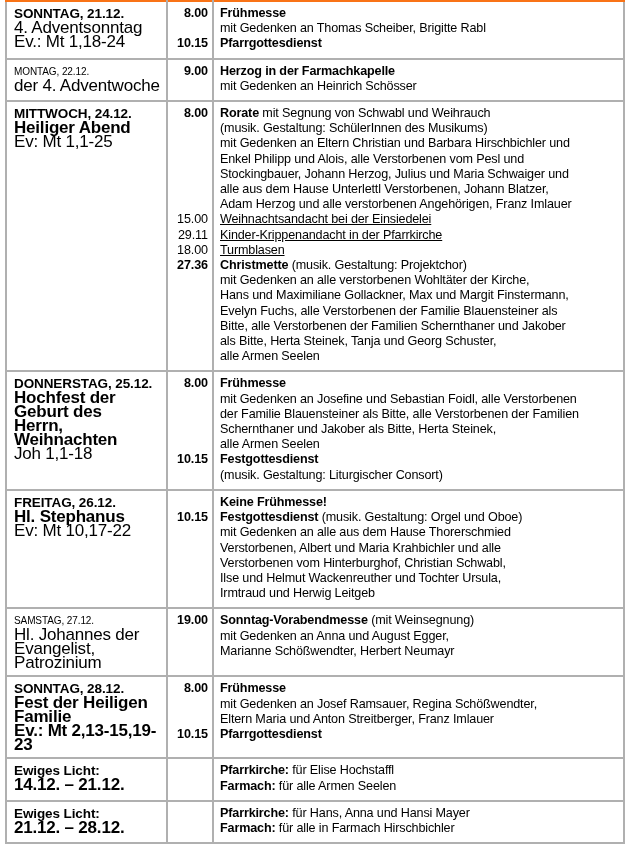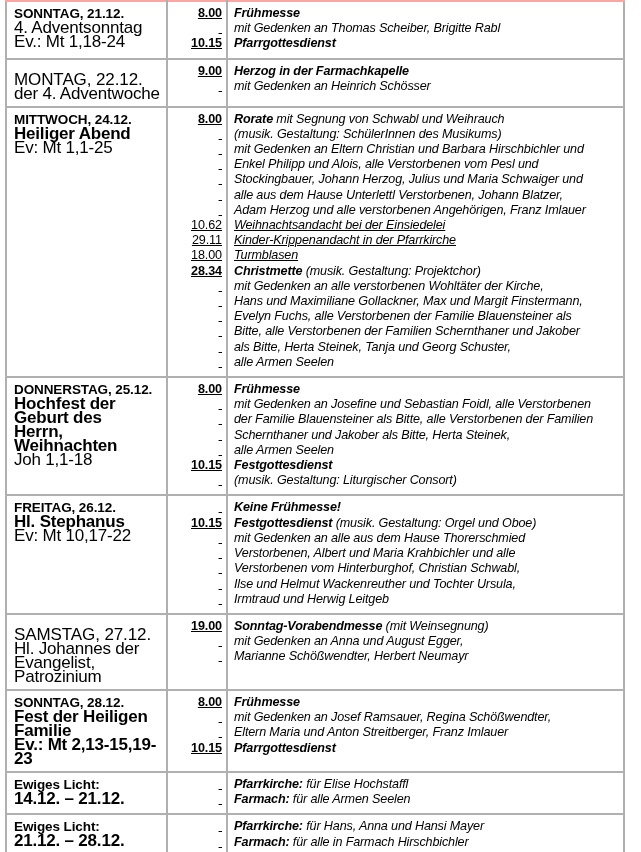--- a/index.html
+++ b/index.html
@@ -16,52 +16,50 @@
     padding-left:5px;
   }
   table.schedule{
     border-collapse:collapse;
     width:620px;
     table-layout:fixed;
     border-left:2px solid #b0b0b0;
     border-right:2px solid #b0b0b0;
   }
   table.schedule tr{ border-bottom:2px solid #b0b0b0; }
-  table.schedule tr:first-child{ border-top:2px solid #fca5a5;border-radius:21px; }
+  table.schedule tr:first-child{ border-top:2px solid #f97316;border-radius:21px; }
   td{
     vertical-align:top;
     padding:0;
     box-sizing:border-box;
   }
   td.c-day{
     width:161px;
     padding:4px 5px 5px 7px;
     border-right:2px solid #b0b0b0;
   }
   td.c-time{
-    width:60px;
+    width:46px;
     padding:4px 4px 6px 0;
     text-align:right;
     border-right:2px solid #b0b0b0;
     white-space:nowrap;
-    text-decoration:underline;
   }
   td.c-desc{
     padding:4px 6px 5px 6px;
-    font-style:italic;
   }
 
   .day-title{
     font-size:13.5px;
     font-weight:bold;
     line-height:15px;
     letter-spacing:-0.1px;
     white-space:nowrap;
   }
-  .day-title.reg{ font-weight:normal; font-size:17px;margin-top:8px; }
+  .day-title.reg{ font-weight:normal; font-size:10px; }
   .day-sub{
     font-size:17px;
     line-height:14px;
     letter-spacing:-0.2px;
   }
   .day-sub.b{ font-weight:bold; }
 
   .line{
     font-size:12.6px;
     line-height:15.2px;
@@ -123,24 +121,24 @@
             <div class="day-sub">Ev: Mt 1,1-25</div>
           </td>
           <td class="c-time">
             <div class="time b">8.00</div>
             <div class="time b blank">&nbsp;</div>
             <div class="time b blank">&nbsp;</div>
             <div class="time b blank">&nbsp;</div>
             <div class="time b blank">&nbsp;</div>
             <div class="time b blank">&nbsp;</div>
             <div class="time b blank">&nbsp;</div>
-            <div class="time">10.62</div>
+            <div class="time">15.00</div>
             <div class="time">29.11</div>
             <div class="time">18.00</div>
-            <div class="time b">28.34</div>
+            <div class="time b">27.36</div>
             <div class="time b blank">&nbsp;</div>
             <div class="time b blank">&nbsp;</div>
             <div class="time b blank">&nbsp;</div>
             <div class="time b blank">&nbsp;</div>
             <div class="time b blank">&nbsp;</div>
             <div class="time b blank">&nbsp;</div>
           </td>
           <td class="c-desc">
             <div class="line"><span class="b">Rorate</span><span> mit Segnung von Schwabl und Weihrauch</span></div>
             <div class="line"><span>(musik. Gestaltung: SchülerInnen des Musikums)</span></div>

